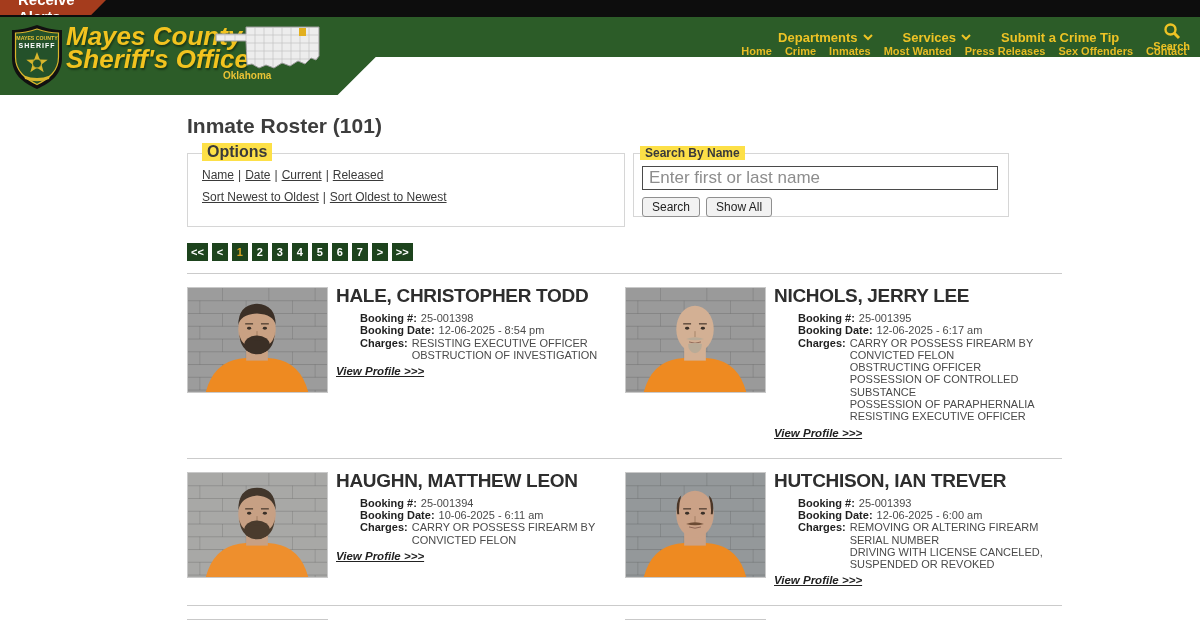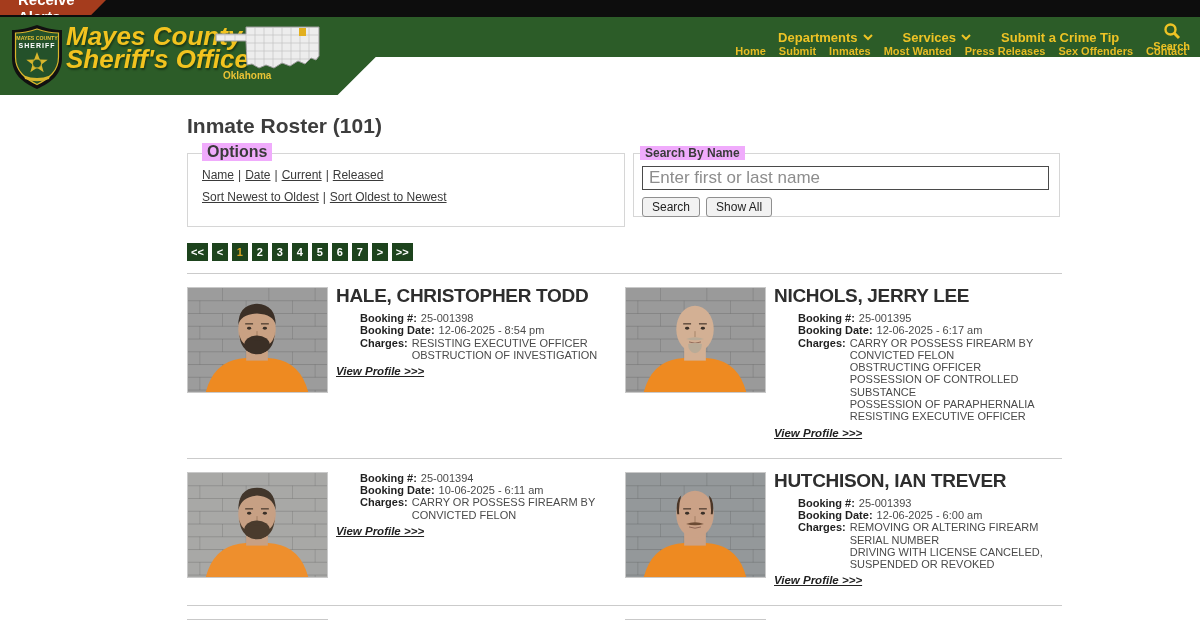--- a/index.html
+++ b/index.html
@@ -25,22 +25,22 @@
   .brand{position:absolute;left:66px;top:25px;z-index:7;color:#f2c31f;font-size:26px;
     font-style:italic;font-weight:bold;line-height:23px;text-shadow:1px 2px 2px rgba(0,0,0,.4);}
   .okmap{position:absolute;left:215px;top:21px;width:107px;height:53px;z-index:7;}
   .oklabel{position:absolute;left:223px;top:70px;z-index:7;color:#e8c235;font-size:10px;font-weight:bold;}
   
   main{position:absolute;left:187px;top:95px;width:875px;}
   h1{font-size:21px;font-weight:bold;color:#3d3d3d;margin:19px 0 15px 0;}
   .boxrow{display:flex;gap:8px;align-items:flex-start;}
   .panel{position:relative;border:1px solid #d6d6d6;box-sizing:border-box;}
   .options-box{width:438px;height:74px;}
-  .search-box{width:427px;height:64px;padding:12px 10px 0 8px;}
-  .legend{position:absolute;background:#f0abfc;padding:0 5px;font-weight:bold;color:#3a3a3a;}
+  .search-box{width:376px;height:64px;padding:12px 10px 0 8px;}
+  .legend{position:absolute;background:#fde047;padding:0 5px;font-weight:bold;color:#3a3a3a;}
   .options-legend{top:-11px;left:14px;font-size:16px;}
   .search-legend{top:-8px;left:6px;font-size:12px;}
   .linkline{padding-left:14px;font-size:12px;color:#3a3a3a;margin-top:8px;}
   .linkline:first-of-type{margin-top:14px;}
   .linkline a{color:#3a3a3a;text-decoration:underline;}
   .sep{margin:0 4px;text-decoration:none;}
   .search-box input{width:100%;box-sizing:border-box;height:24px;border:1px solid #4a4a4a;
     font-size:17px;padding:0 6px;font-family:"Liberation Sans",sans-serif;color:#222;}
   .search-box input::placeholder{color:#8d8d8d;}
   .btnrow{display:flex;gap:6px;margin-top:7px;}
@@ -67,21 +67,21 @@
 </style>
 </head>
 <body>
 
 <div class="topbar">
   <div class="alerts-tab">
     <span>Receive Alerts</span>
   </div>
   <nav class="topnav">
     <a>Home</a>
-    <a>Submit</a>
+    <a>Crime</a>
     <a>Inmates</a>
     <a>Most Wanted</a>
     <a>Press Releases</a>
     <a>Sex Offenders</a>
     <a>Contact</a>
   </nav>
 </div>
 
 <div class="greenband"></div>
 <div class="green-left"></div>
@@ -397,20 +397,21 @@
                 <ellipse cx="62" cy="41" rx="2.1" ry="1.5" fill="#3a3028"></ellipse>
                 <ellipse cx="78" cy="41" rx="2.1" ry="1.5" fill="#3a3028"></ellipse>
                 <path d="M70,44 L70,50" stroke="rgba(120,85,60,.5)"></path>
                 <path d="M52,44 Q52,66 70,67 Q88,66 88,44 Q88,60 70,61 Q52,60 52,44 Z" fill="#4a3b2d"></path>
                 <ellipse cx="70" cy="58" rx="13" ry="9.5" fill="#4a3b2d"></ellipse>
                 <path d="M61,52 Q70,48.5 79,52 Q70,54.5 61,52 Z" fill="#4a3b2d"></path>
               </g>
             </svg>
           </div>
     <div class="info">
+      <h2 class="iname">HAUGHN, MATTHEW LEON</h2>
       <div class="drow">
               <span class="lbl">Booking #:</span>
               <span class="val">25-001394</span>
             </div>
       <div class="drow">
               <span class="lbl">Booking Date:</span>
               <span class="val">10-06-2025 - 6:11 am</span>
             </div>
       <div class="drow">
               <span class="lbl">Charges:</span>

